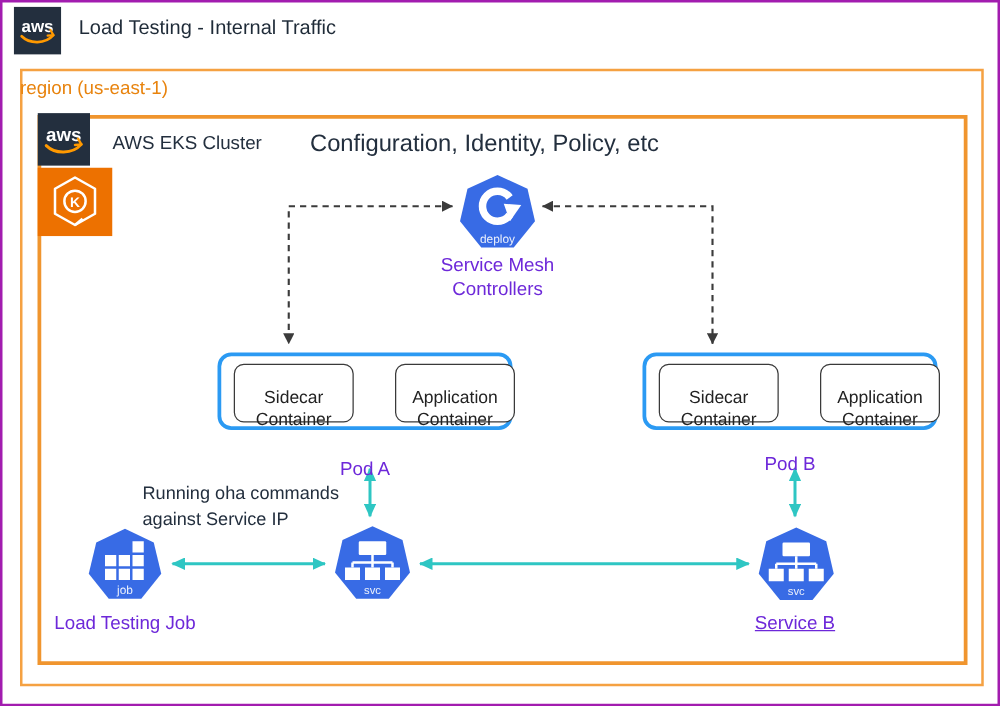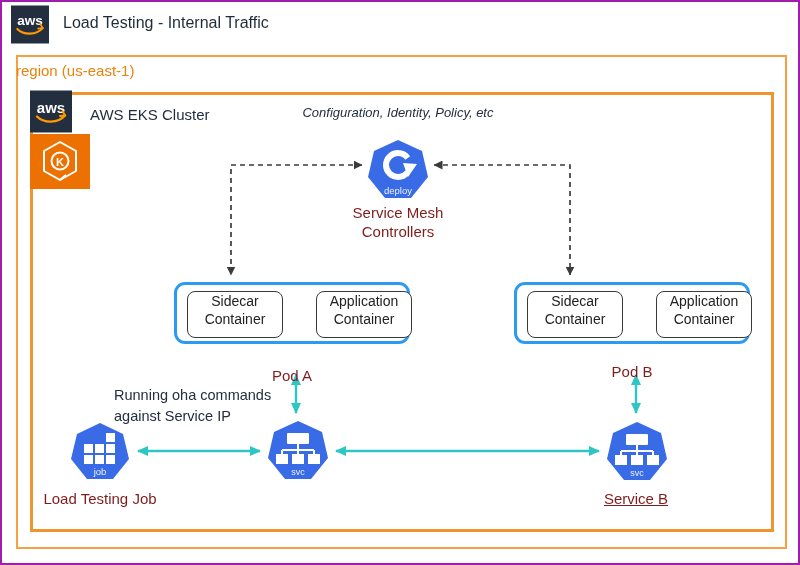--- a/index.html
+++ b/index.html
@@ -16,34 +16,34 @@
   
   .region-box { position:absolute; left:14px; top:53px; width:771px; height:494px;
                 border:2px solid #F5A142; }
   .region-label { position:absolute; left:14px; top:60px; width:771px; text-align:left;
                   font-size:15px; color:#E8830D; }
   .eks-box { position:absolute; left:28px; top:90px; width:744px; height:440px;
              border:3px solid #F0952E; }
   .eks-aws-logo { position:absolute; left:28px; top:88px; width:42px; height:43px; }
   .eks-icon { position:absolute; left:28px; top:132px; width:60px; height:55px; }
   .eks-label { position:absolute; left:88px; top:104px; font-size:15px; }
-  .config-note { position:absolute; left:246px; top:103px; width:300px; text-align:center;
-                 font-size:13px;font-style:italic; }
+  .config-note { position:absolute; left:246px; top:103px; width:300px; 
+                 font-size:19px; }
 
   
-  .node-label { position:absolute; font-size:15px; text-align:center; color:#7f1d1d; }
+  .node-label { position:absolute; font-size:15px; text-align:center; color:#6d28d9; }
 
   
   .pod { position:absolute; width:236px; height:62px; border:3px solid #2B9AF3;
          border-radius:11px; background:#fff; }
   .pod-a { left:172px; top:280px; }
   .pod-b { left:512px; top:280px; }
   .container-box { position:absolute; top:6px; width:96px; height:47px;
                    border:1.5px solid #3A3A3A; border-radius:8px; background:#fff;
-                   font-size:14px; line-height:18px; text-align:center; padding-top:0;
+                   font-size:14px; line-height:18px; text-align:center; padding-top:16px;
                    color:#222; }
   .container-box.sidecar { left:10px; }
   .container-box.app { left:139px; }
 
   
   .k8s-node { position:absolute; }
   .deploy-icon { left:365px; top:137px; width:62px; height:62px; }
   .mesh-label { left:316px; top:201px; width:160px; line-height:19px; }
   .job-icon { left:68px; top:420px; width:60px; height:60px; }
   .svc-a-icon { left:265px; top:418px; width:62px; height:62px; }

